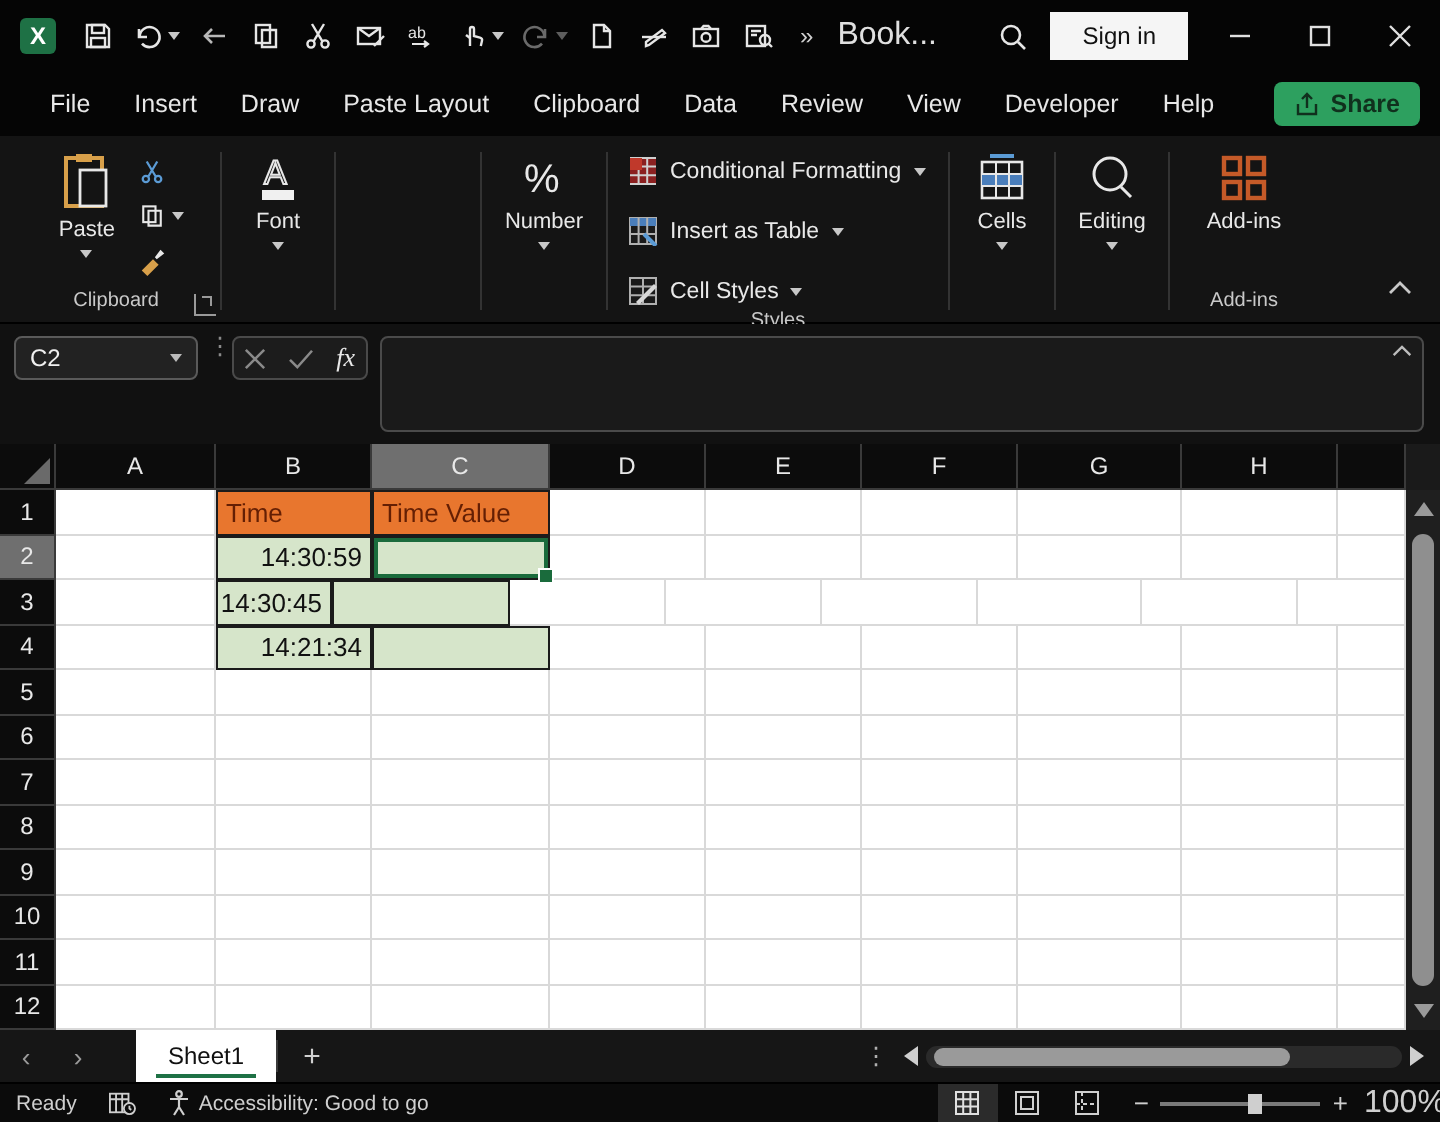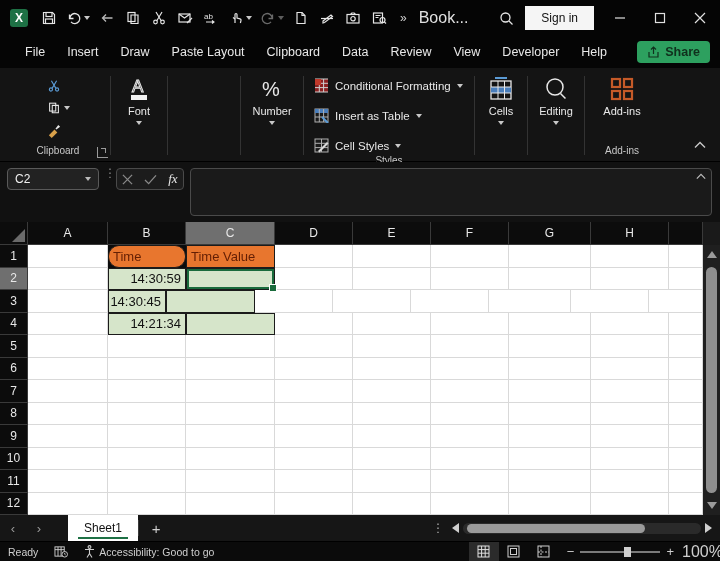--- a/index.html
+++ b/index.html
@@ -261,20 +261,29 @@
           <path d="M6.5 8V1.5M4 3.5 6.5 1 9 3.5"></path>
         </svg>
       <span>Share</span>
 
     </div>
   </div>
 
   <div class="ribbon">
     <div class="rgroup" style="width:104px;">
       <div class="rgroup-body">
+        <div class="bigbtn">
+          <svg width="26" height="30" viewBox="0 0 26 30">
+              <rect x="3" y="3" width="18" height="24" fill="none" stroke="#d8a04a" stroke-width="2"></rect>
+              <rect x="8" y="1" width="8" height="4" fill="#d8a04a"></rect>
+              <rect x="10" y="9" width="13" height="18" fill="#141414" stroke="#e8e8e8" stroke-width="1.4"></rect>
+            </svg>
+          <span class="blabel">Paste</span>
+          <span class="tri"></span>
+        </div>
         <div class="smallcol">
           <div class="smallbtn">
             <svg width="14" height="14" viewBox="0 0 16 16" fill="none" stroke="#5b9bd5" stroke-width="1.3">
                 <circle cx="4.5" cy="12" r="1.8"></circle>
                 <circle cx="11.5" cy="12" r="1.8"></circle>
                 <path d="M5.8 10.7 11 2M10.2 10.7 5 2"></path>
               </svg>
           </div>
           <div class="smallbtn">
             <svg width="14" height="14" viewBox="0 0 16 16" fill="none" stroke="#e8e8e8" stroke-width="1.2">
@@ -453,21 +462,21 @@
         <div class="colh" style="width: 78px;">F</div>
         <div class="colh" style="width: 82px;">G</div>
         <div class="colh" style="width: 78px;">H</div>
         <div class="colh" style="flex: 1 1 0%;"></div>
         <div class="vscroll-gap"></div>
       </div>
     <div class="gridrows" id="grid-rows">
         <div class="grow">
           <div class="rowh">1</div>
           <div class="cell" style="width: 80px;"></div>
-          <div class="cell c-header" style="width: 78px; border-radius: 11px;">Time</div>
+          <div class="cell c-header" style="width: 78px;">Time</div>
           <div class="cell c-header" style="width: 89px;">Time Value</div>
           <div class="cell" style="width: 78px;"></div>
           <div class="cell" style="width: 78px;"></div>
           <div class="cell" style="width: 78px;"></div>
           <div class="cell" style="width: 82px;"></div>
           <div class="cell" style="width: 78px;"></div>
           <div class="cell" style="flex: 1 1 0%;"></div>
           <div class="vscroll-gap"></div>
         </div>
         <div class="grow">

